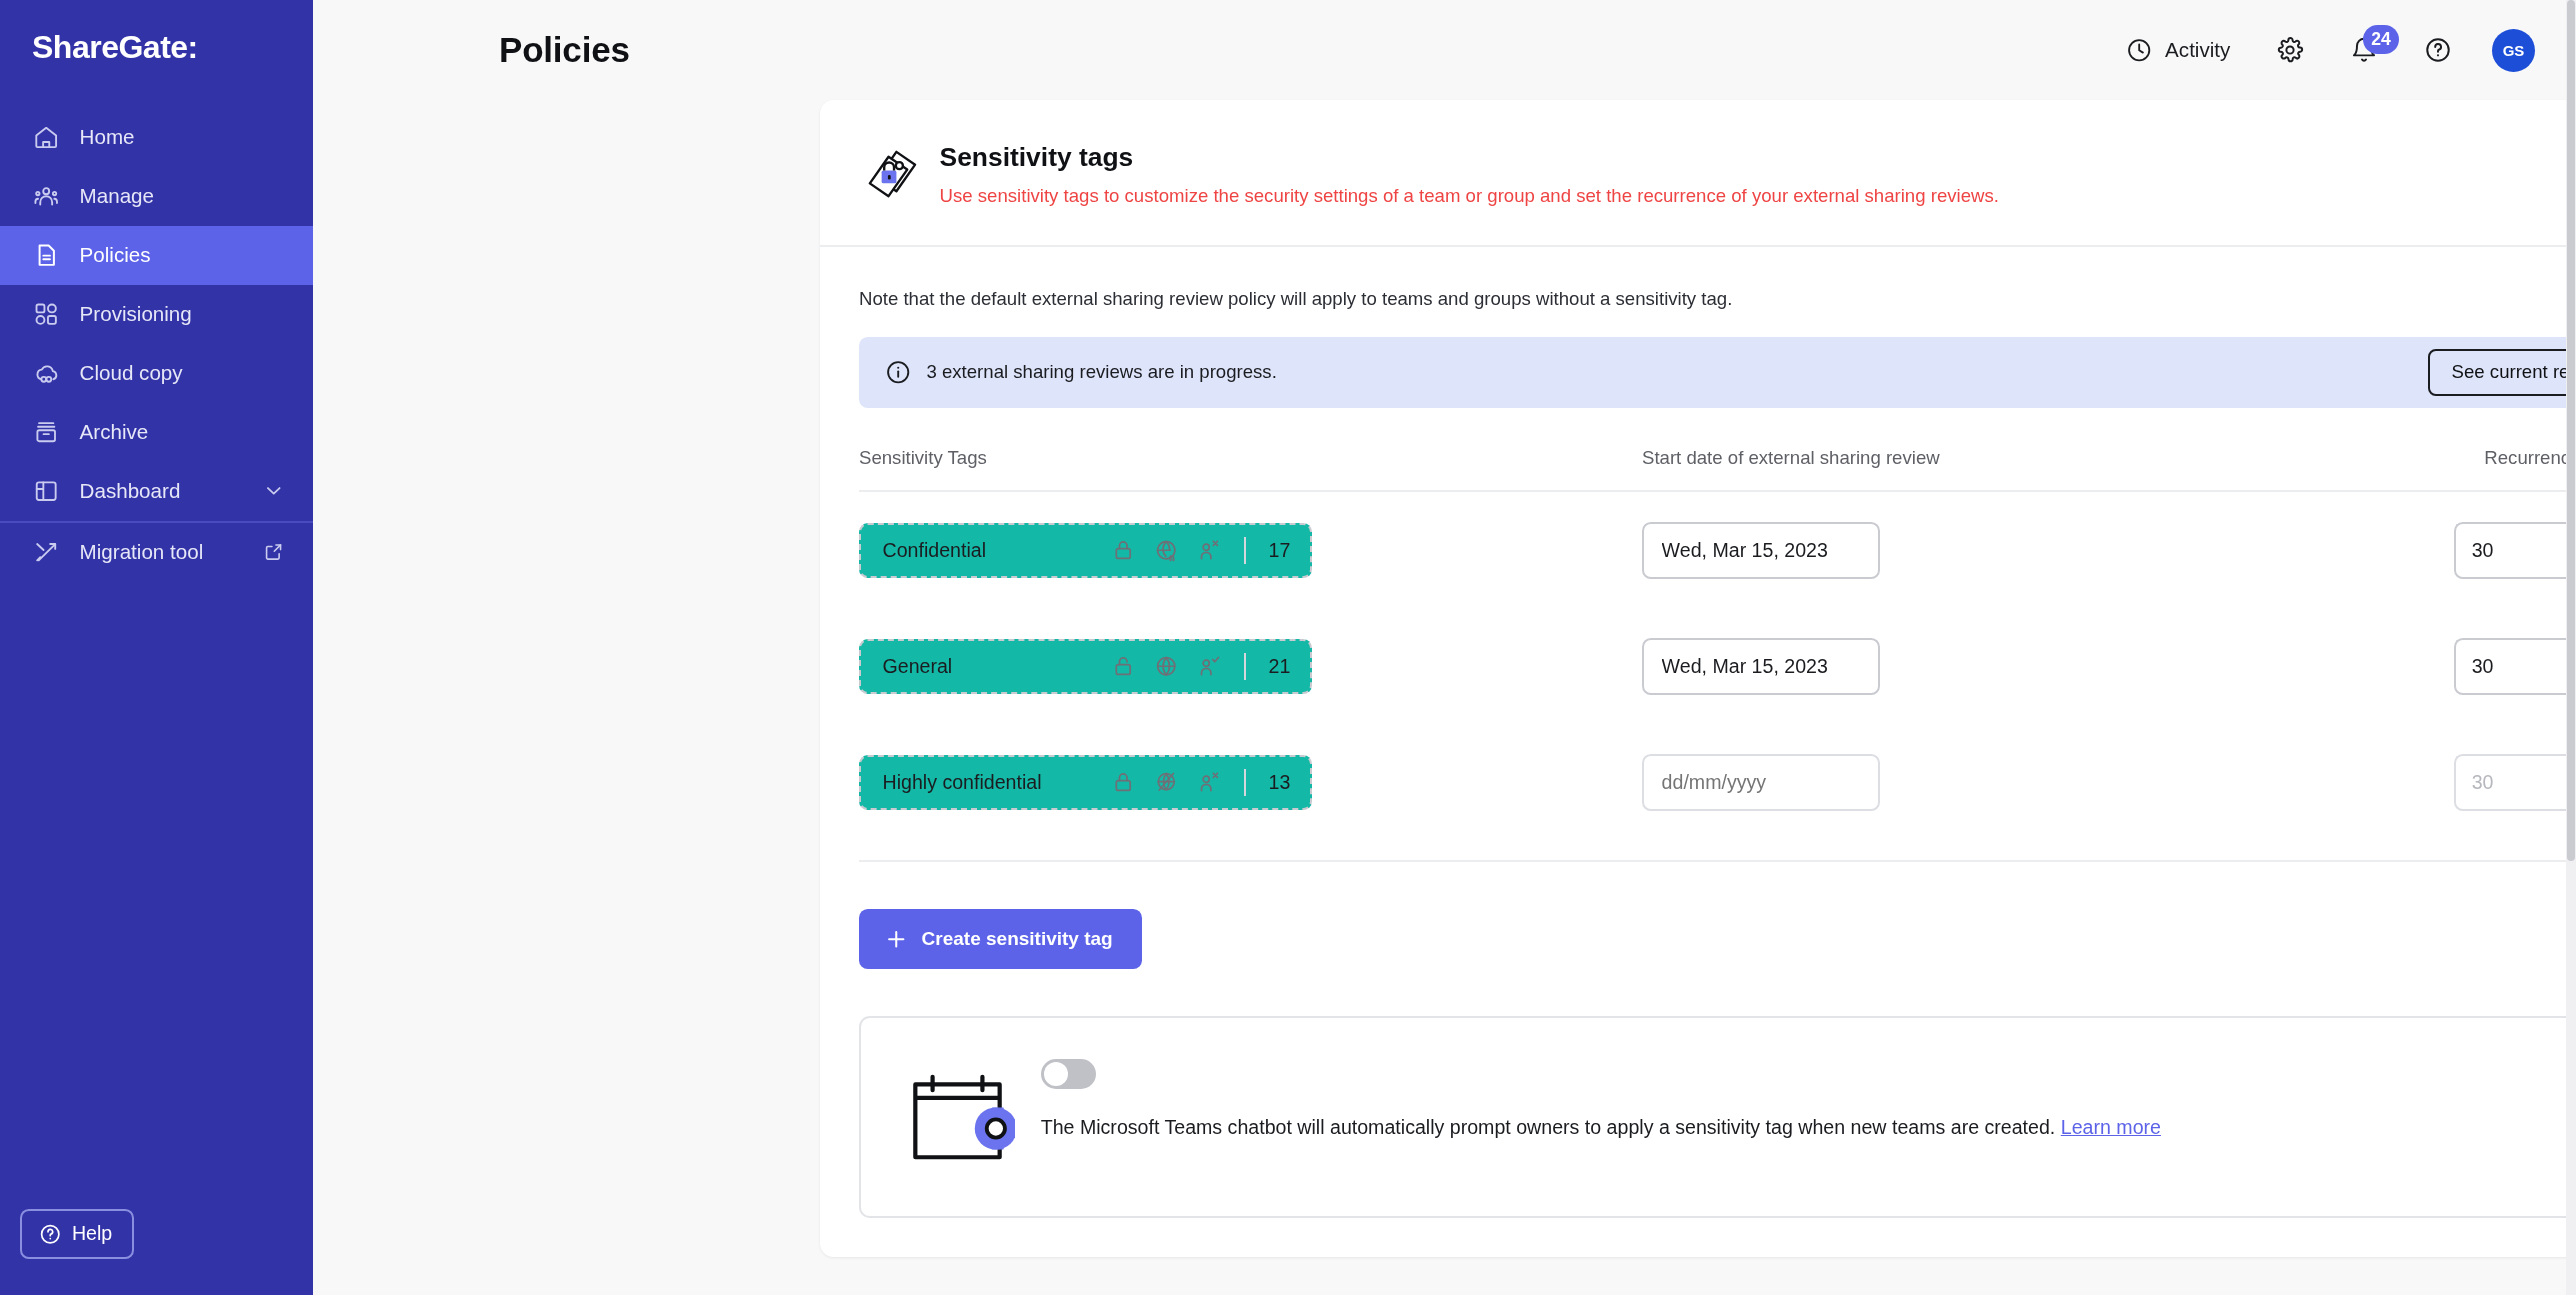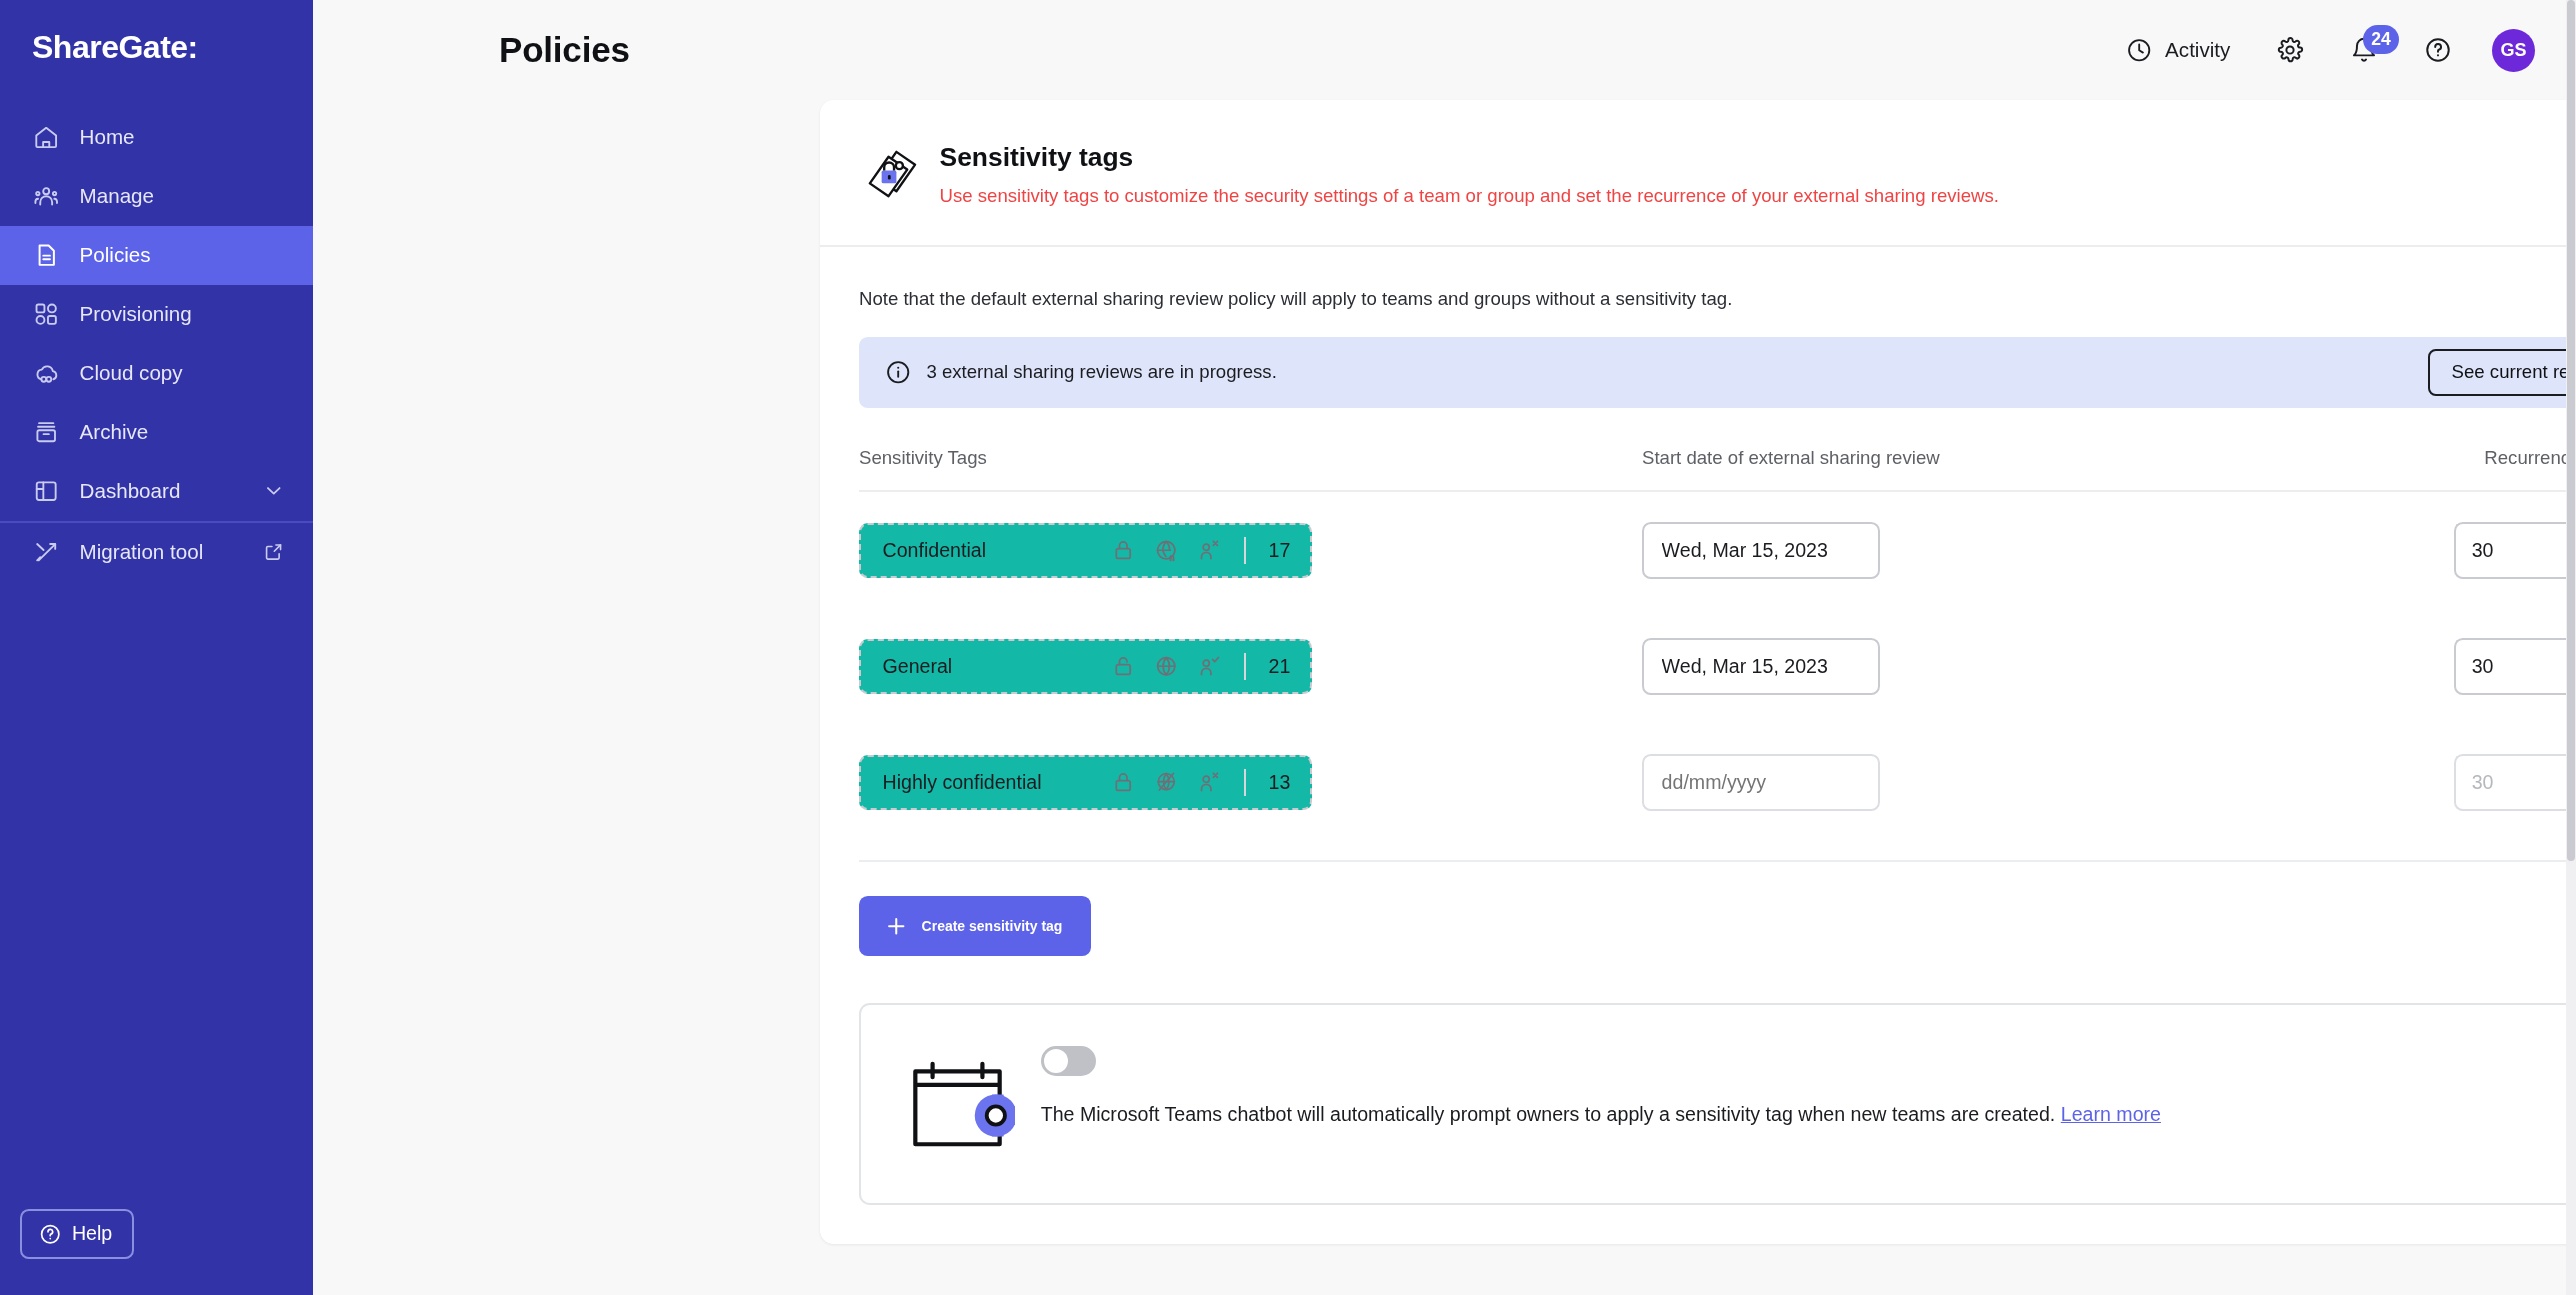--- a/index.html
+++ b/index.html
@@ -100,22 +100,22 @@
     top: 2px; left: 26.4px;
     min-width: 36px; height: 29px;
     background: #5C63E8; color: #fff;
     border-radius: 14.7px;
     font-size: 17.6px; font-weight: 700;
     display: flex; align-items: center; justify-content: center;
     padding: 0 6.9px;
   }
   .avatar {
     width: 43px; height: 43px; border-radius: 50%;
-    background: #6d28d9; color: #fff;
-    font-size: 18px; font-weight: 700;
+    background: #1d4ed8; color: #fff;
+    font-size: 15px; font-weight: 700;
     display: flex; align-items: center; justify-content: center;
     margin-left: 17.6px; cursor: pointer;
   }
 
   
   .content { padding: 0 0 0 0; height: calc(1296px - 100px); position: relative; }
   .card {
     position: absolute;
     left: 507px; top: 0; width: 1879px;
     background: #FFFFFF;
@@ -211,25 +211,25 @@
     background: #fff;
     font-family: inherit; font-size: 19.6px; color: #1B1C20;
     padding: 0 15.7px;
     text-align: left;
   }
   .rec-num.disabled { color: #B6B8BE; border-color: #DCDEE3; }
 
   .tbl-foot-rule { border-top: 2px solid #ECEDEF; margin-top: 19.6px; }
 
   .create-btn {
-    margin-top: 34px;
+    margin-top: 47px;
     display: inline-flex; align-items: center; gap: 12.7px;
     background: #5C63E8; color: #fff;
     border: none; border-radius: 8.8px;
-    font-family: inherit; font-size: 14px; font-weight: 700;
+    font-family: inherit; font-size: 19px; font-weight: 700;
     padding: 17.6px 29px 17.6px 25.4px;
     cursor: pointer;
   }
   .create-btn svg { width: 24.5px; height: 24.5px; display:block; }
 
   .auto-card {
     margin-top: 47px;
     border: 2px solid #E3E4E8;
     border-radius: 10.8px;
     display: flex; align-items: flex-start;

